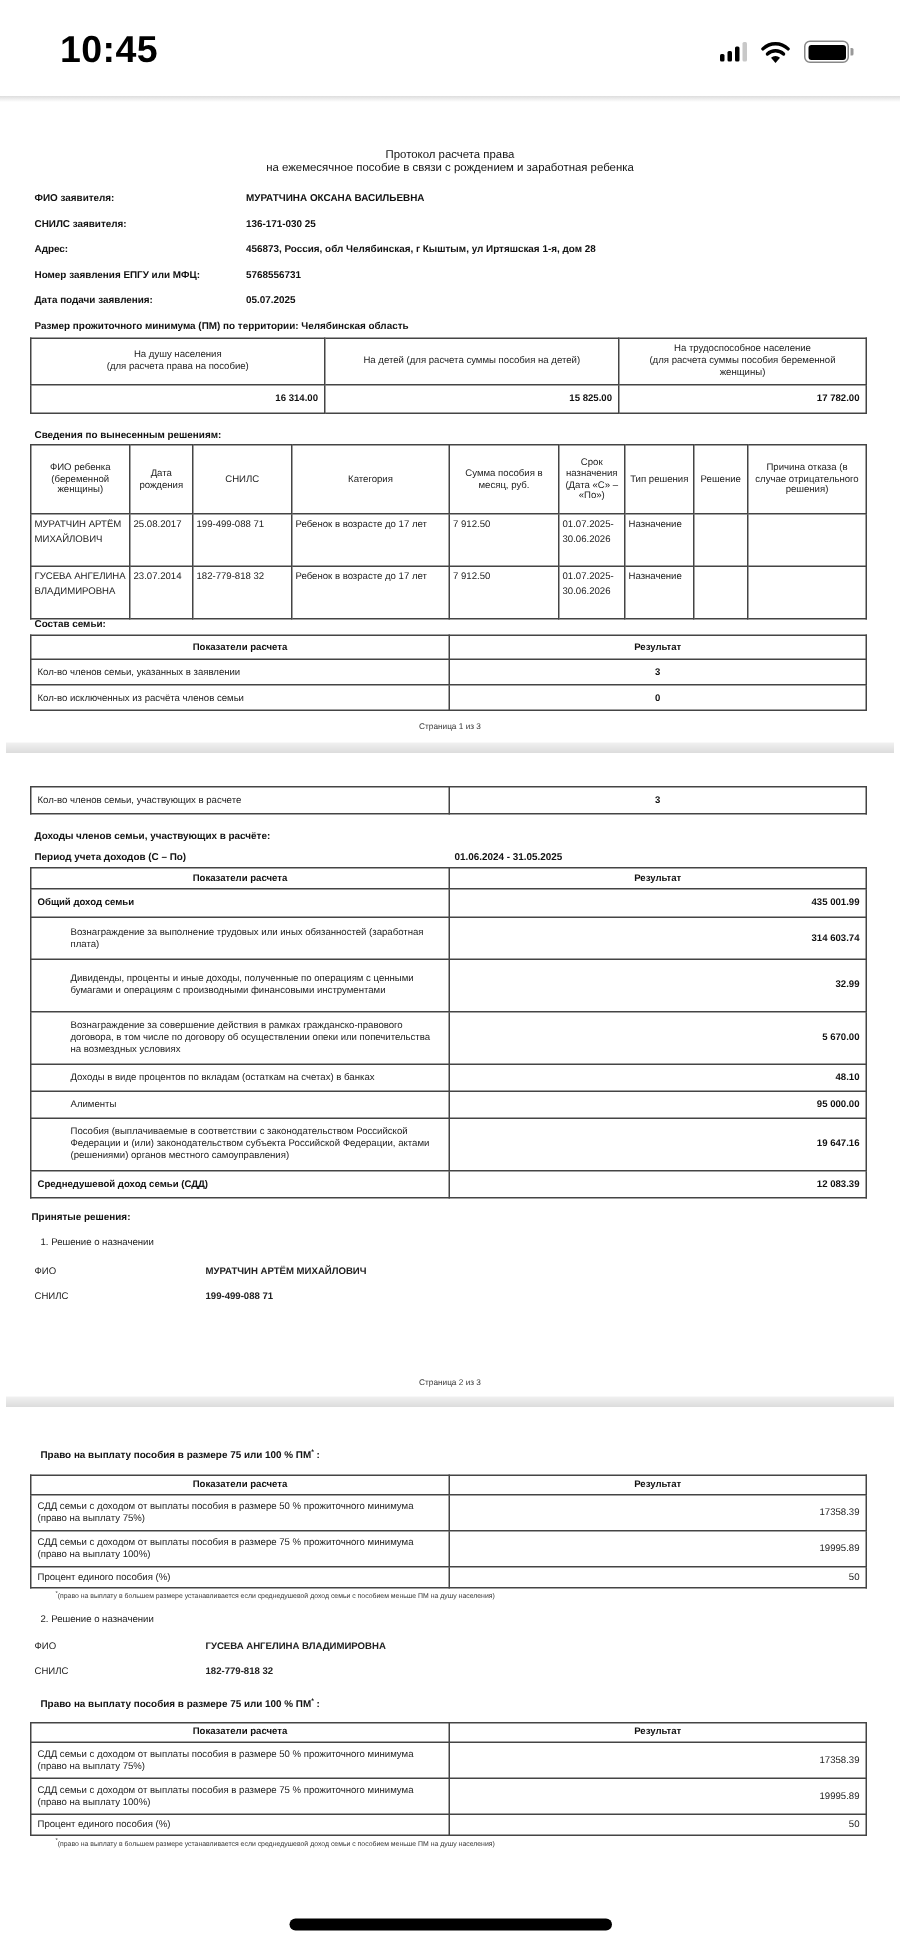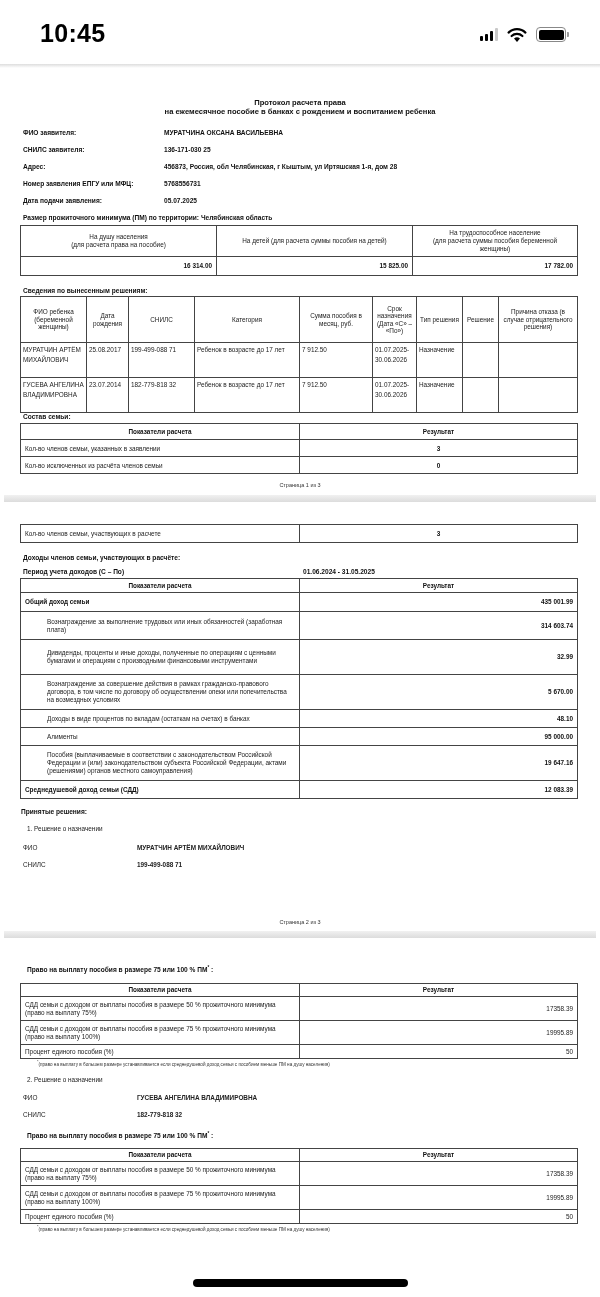--- a/index.html
+++ b/index.html
@@ -66,23 +66,23 @@
       <path d="M1.6 5.6 A12 12 0 0 1 18.4 5.6" stroke="#000" stroke-width="2.2" fill="none" stroke-linecap="round"></path>
     </svg>
     <div class="batt">
         <div class="lvl"></div>
       </div>
   </div>
 </div>
 <div class="top-shadow"></div>
 
 <div class="page" style="top:68px;height:426px;">
-  <div class="doc-title" style="position:absolute;top:30px;width:600px;font-weight:bold;">
+  <div class="doc-title" style="position:absolute;top:30px;width:600px;">
     <div>Протокол расчета права</div>
-    <div>на ежемесячное пособие в банках с рождением и воспитанием ребенка</div>
+    <div>на ежемесячное пособие в связи с рождением и заработная ребенка</div>
   </div>
 
   <div class="kv" style="top:61px"><span class="k">ФИО заявителя:</span><span class="v">МУРАТЧИНА ОКСАНА ВАСИЛЬЕВНА</span></div>
   <div class="kv" style="top:78px"><span class="k">СНИЛС заявителя:</span><span class="v">136-171-030 25</span></div>
   <div class="kv" style="top:95px"><span class="k">Адрес:</span><span class="v">456873, Россия, обл Челябинская, г Кыштым, ул Иртяшская 1-я, дом 28</span></div>
   <div class="kv" style="top:112px"><span class="k">Номер заявления ЕПГУ или МФЦ:</span><span class="v">5768556731</span></div>
   <div class="kv" style="top:129px"><span class="k">Дата подачи заявления:</span><span class="v">05.07.2025</span></div>
 
   <div class="sec" style="top:146px">Размер прожиточного минимума (ПМ) по территории: Челябинская область</div>
 

